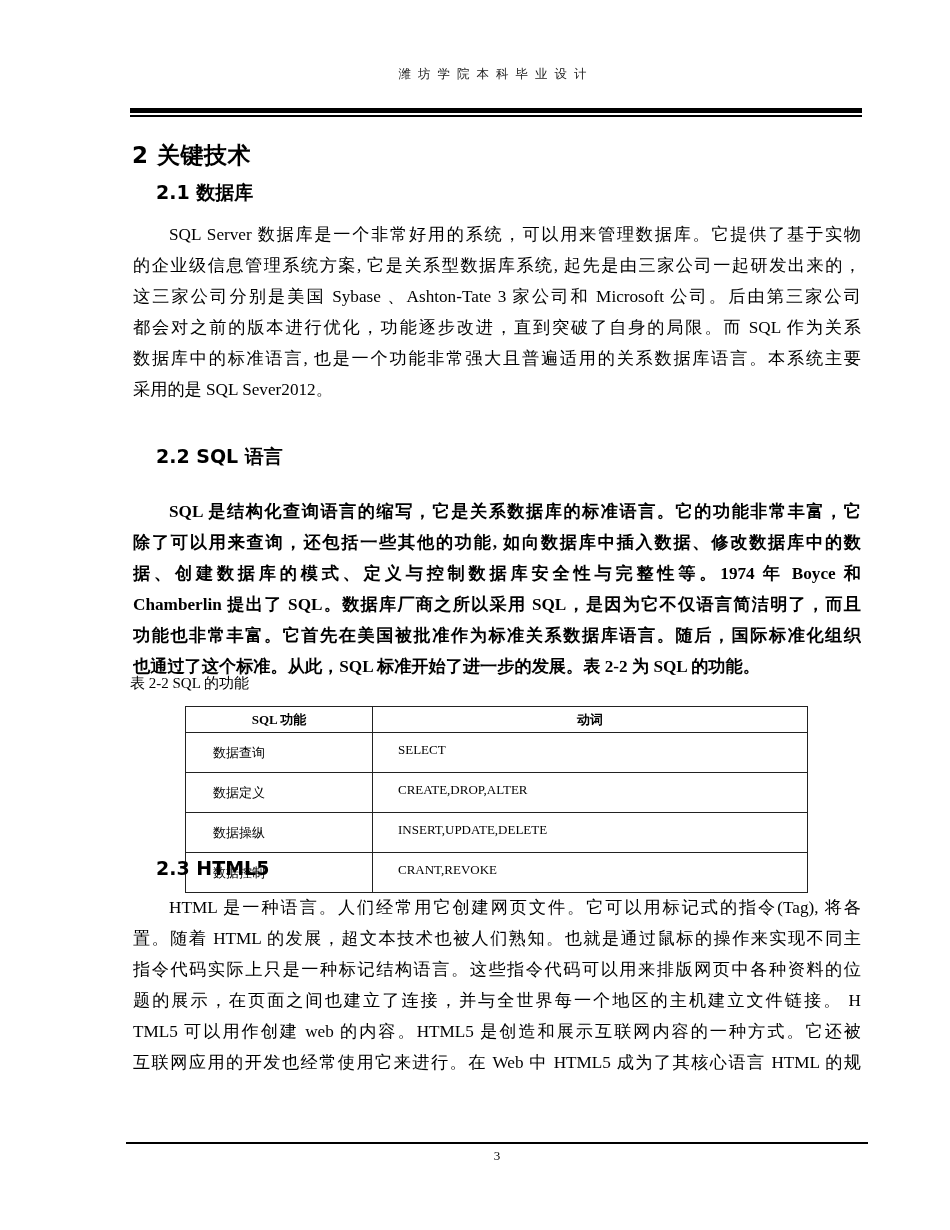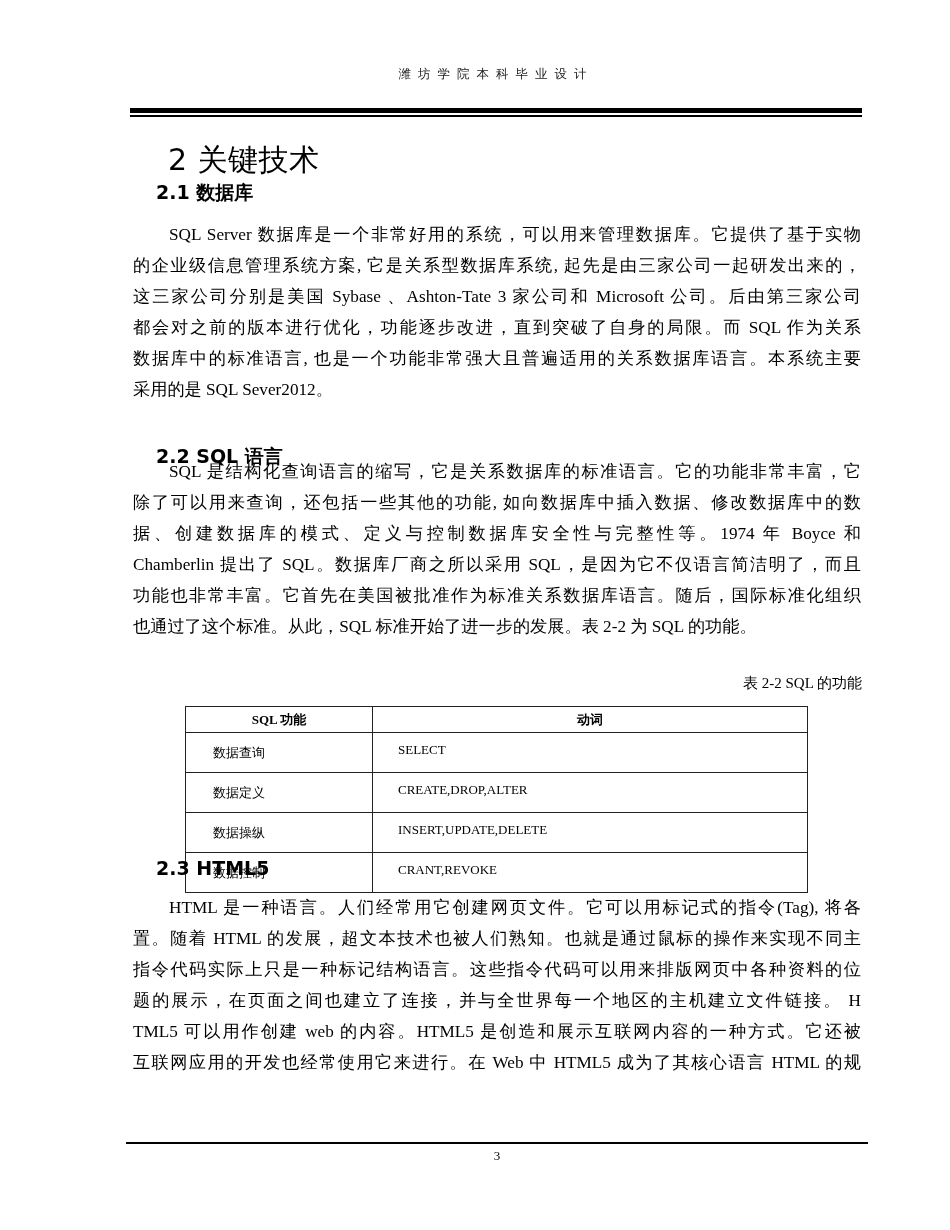--- a/index.html
+++ b/index.html
@@ -1,27 +1,27 @@
 <!DOCTYPE html>
 <html><head>
   <meta charset="utf-8">
   <style>
     html, body { margin: 0; padding: 0; background: #ffffff; }
     body { width: 950px; height: 1230px; position: relative; overflow: hidden; color: #000; font-family: "Liberation Serif", "DejaVu Serif", serif; }
     .page { position: absolute; left: 0; top: 0; width: 950px; height: 899px; }
     .running-header { position: absolute; left: 130px; width: 732px; top: 66px; text-align: center; font-size: 12.5px; letter-spacing: 7px; color: #222; font-family: "DejaVu Sans", sans-serif; }
     .hdr-rule-thick { position: absolute; left: 130px; width: 732px; top: 108px; height: 5px; background: #000; }
     .hdr-rule-thin { position: absolute; left: 130px; width: 732px; top: 115px; height: 2px; background: #000; }
-    .h1 { position: absolute; left: 132px; top: 140px; font-size: 30px; font-weight: normal; font-family: "DejaVu Sans", sans-serif; letter-spacing: 0.5px; margin-left: 36px; }
+    .h1 { position: absolute; left: 132px; top: 140px; font-size: 23px; font-weight: bold; font-family: "DejaVu Sans", sans-serif; letter-spacing: 0.5px; }
     .h2 { position: absolute; left: 156px; font-size: 19px; font-weight: bold; font-family: "DejaVu Sans", sans-serif; }
     .para { position: absolute; left: 133px; width: 728px; font-size: 17.2px; line-height: 31px; text-align: justify; }
     .para .line { display: block; white-space: nowrap; text-align-last: justify; height: 31px; overflow: hidden; }
     .para .line.last { text-align-last: left; }
     .para .line.indent { padding-left: 36px; }
-    .caption { position: absolute; left: 130px; width: 732px; top: 674px; text-align: right; font-size: 15px; }
+    .caption { position: absolute; left: 130px; width: 732px; top: 674px; text-align: left; font-size: 15px; }
     table.sqltab { position: absolute; left: 185px; top: 706px; width: 623px; border-collapse: collapse; font-size: 13px; }
     table.sqltab th, table.sqltab td { border: 1px solid #222; height: 25px; padding: 0; }
     table.sqltab th { font-weight: bold; text-align: center; font-family: "Liberation Serif", serif; }
     table.sqltab td.c1 { width: 159px; padding-left: 27px; font-family: "DejaVu Sans", sans-serif; font-size: 13px; vertical-align: middle; }
     table.sqltab td.c2 { padding-left: 25px; vertical-align: bottom; padding-bottom: 14px; font-size: 13px; }
     .footer-rule { position: absolute; left: 126px; width: 742px; top: 1142px; height: 2px; background: #000; }
     .page-num { position: absolute; left: 126px; width: 742px; top: 1148px; text-align: center; font-size: 13px; }
   </style>
 </head>
 <body>
@@ -38,21 +38,21 @@
   <div class="para" style="top:219px;">
     <span class="line indent">SQL Server 数据库是一个非常好用的系统，可以用来管理数据库。它提供了基于实物</span>
     <span class="line">的企业级信息管理系统方案, 它是关系型数据库系统, 起先是由三家公司一起研发出来的，</span>
     <span class="line">这三家公司分别是美国 Sybase 、Ashton-Tate 3 家公司和 Microsoft 公司。后由第三家公司</span>
     <span class="line">都会对之前的版本进行优化，功能逐步改进，直到突破了自身的局限。而 SQL 作为关系</span>
     <span class="line">数据库中的标准语言, 也是一个功能非常强大且普遍适用的关系数据库语言。本系统主要</span>
     <span class="line last">采用的是 SQL Sever2012。</span>
   </div>
 
   <div class="h2" style="top:444px;">2.2 SQL 语言</div>
-  <div class="para" style="top:456px;">
+  <div class="para" style="top:496px;font-weight:bold;">
     <span class="line indent">SQL 是结构化查询语言的缩写，它是关系数据库的标准语言。它的功能非常丰富，它</span>
     <span class="line">除了可以用来查询，还包括一些其他的功能, 如向数据库中插入数据、修改数据库中的数</span>
     <span class="line">据、创建数据库的模式、定义与控制数据库安全性与完整性等。1974 年 Boyce 和</span>
     <span class="line">Chamberlin 提出了 SQL。数据库厂商之所以采用 SQL，是因为它不仅语言简洁明了，而且</span>
     <span class="line">功能也非常丰富。它首先在美国被批准作为标准关系数据库语言。随后，国际标准化组织</span>
     <span class="line last">也通过了这个标准。从此，SQL 标准开始了进一步的发展。表 2-2 为 SQL 的功能。</span>
   </div>
 
   <div class="caption">表 2-2 SQL 的功能</div>
   <table class="sqltab">

